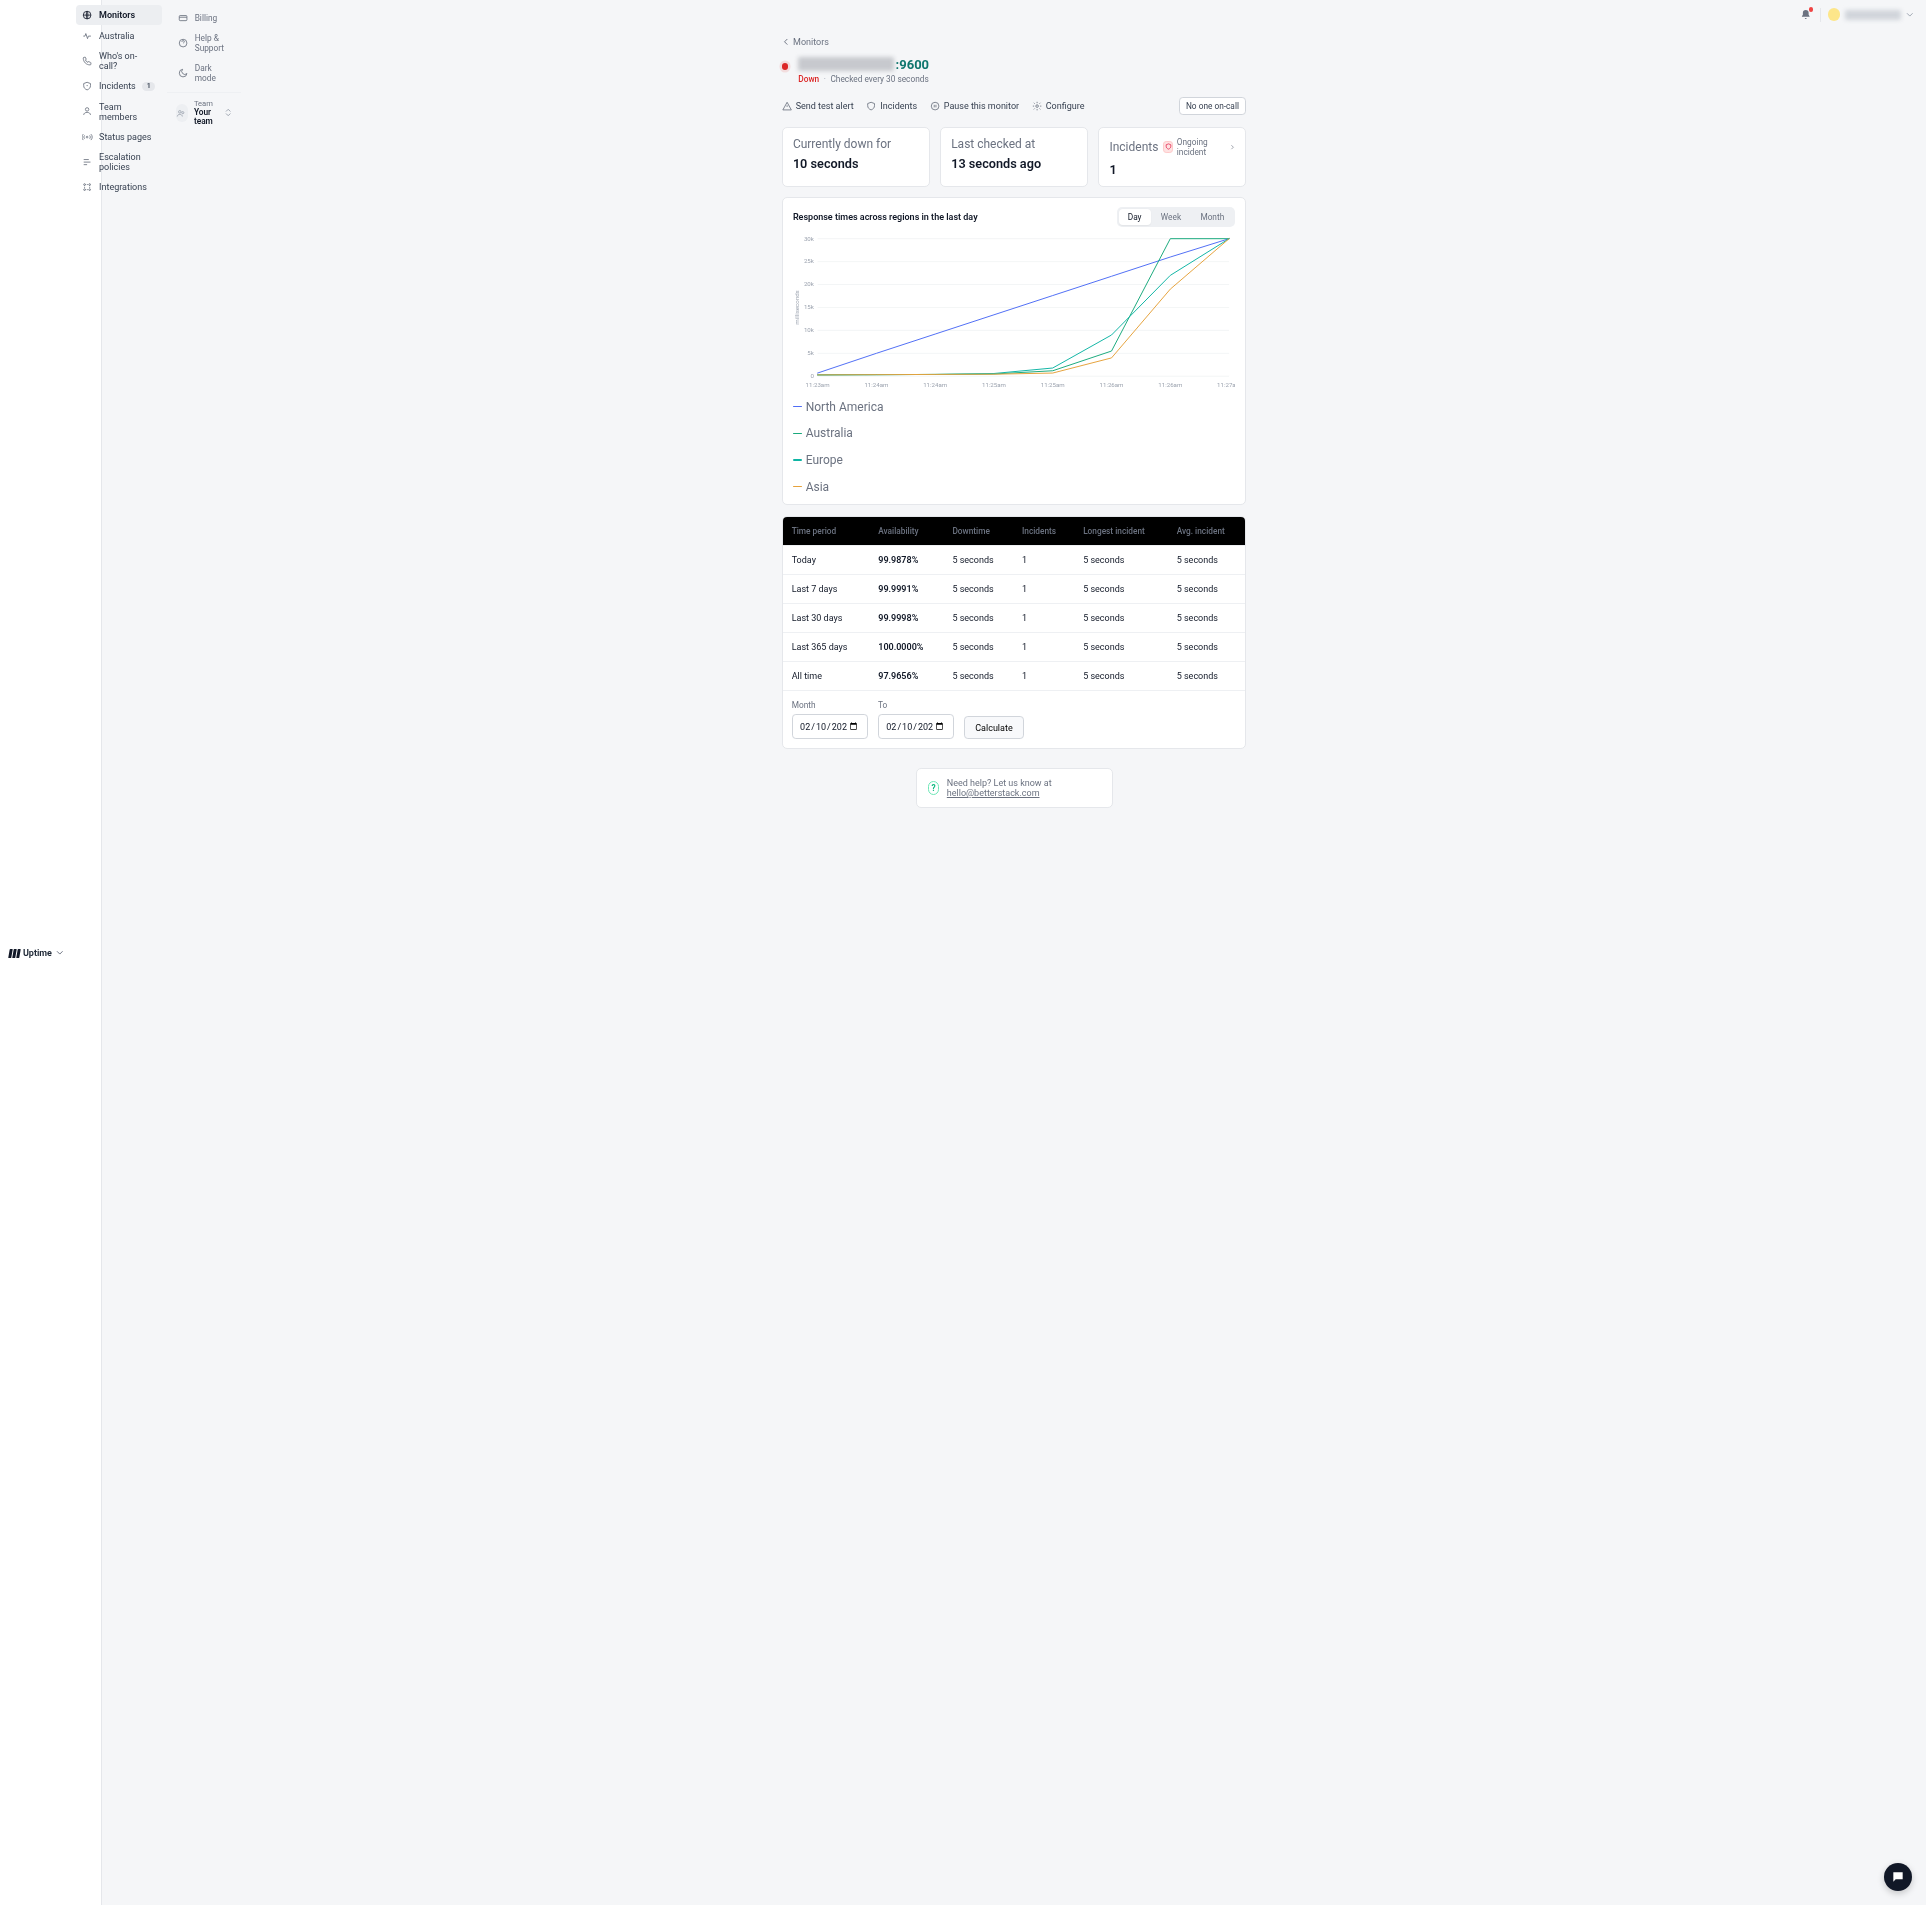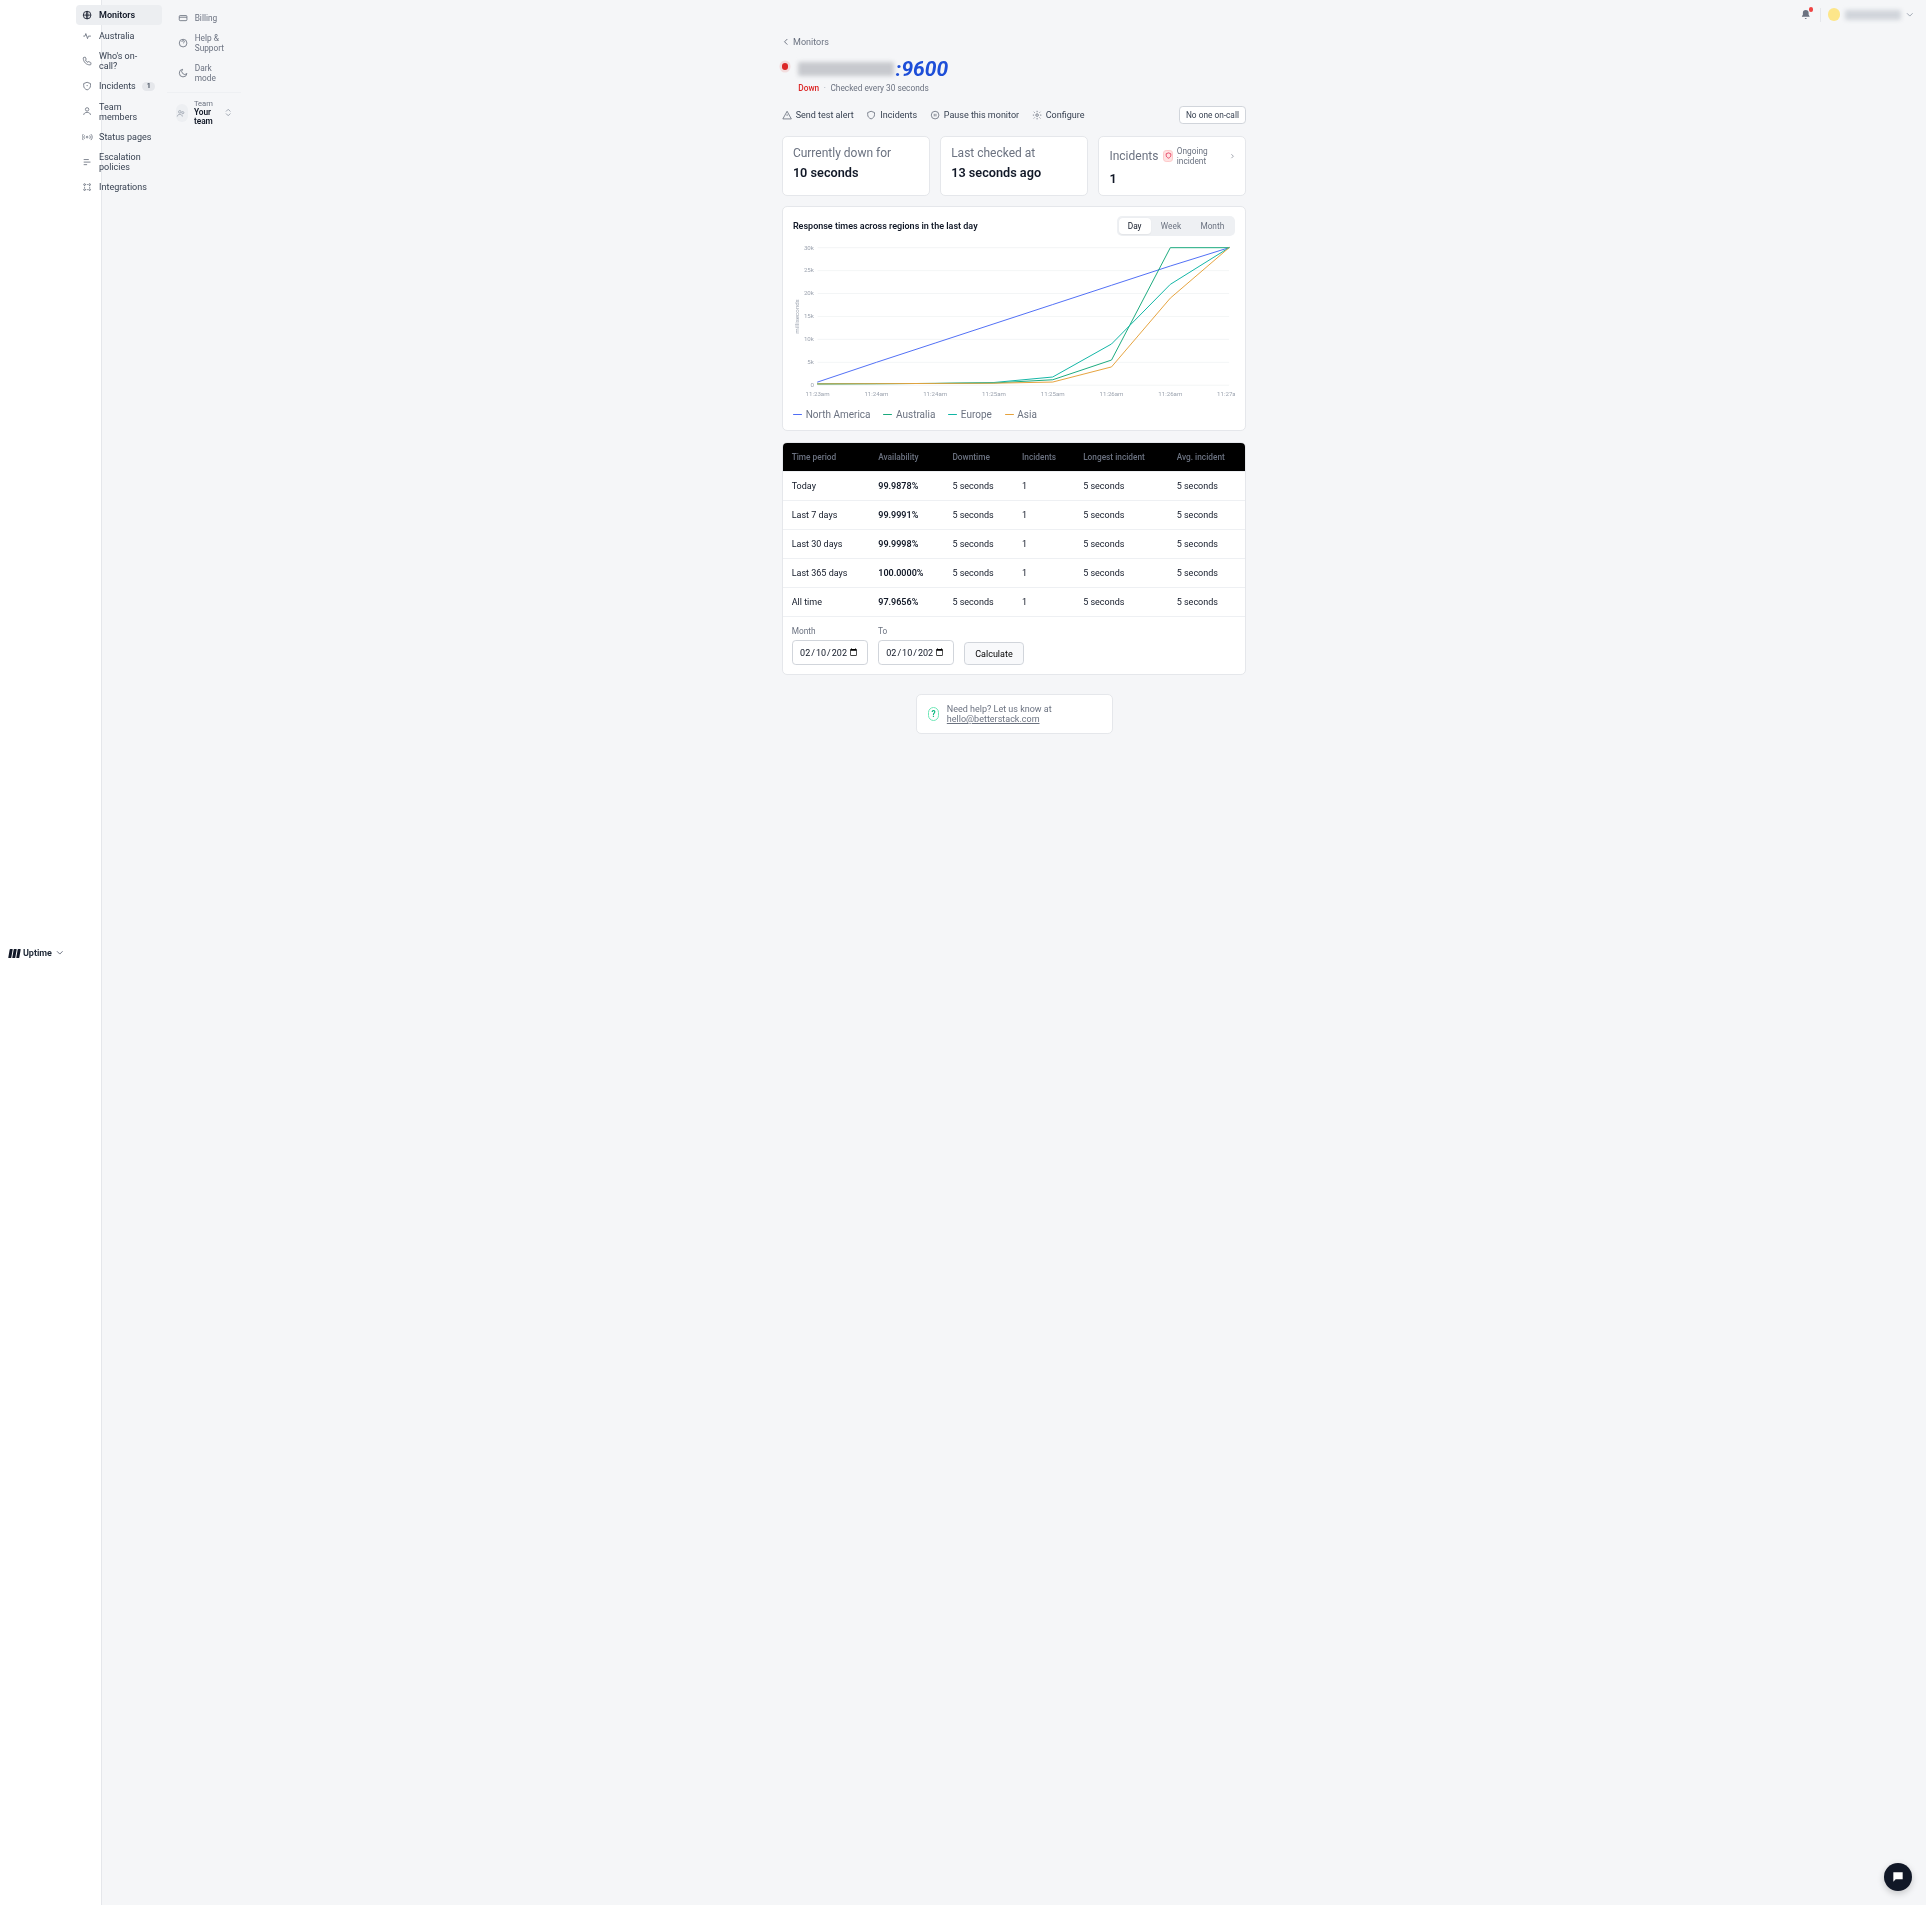--- a/index.html
+++ b/index.html
@@ -87,21 +87,21 @@
   .topbar .sep{width:0.6px;height:14px;background:var(--border);}
   .user{display:flex;align-items:center;gap:5.1px;color:#9ca3af;cursor:pointer;}
   .user .avatar{width:12.7px;height:12.7px;border-radius:636px;background:#fde68a;}
   .user .name{filter:blur(1.9px);background:#d1d5db;color:#d1d5db;border-radius:1.9px;}
   .content{max-width:490px;margin:0 auto;width:100%;padding:7.6px 12.7px 25.5px 12.7px;}
   .breadcrumb{display:flex;align-items:center;gap:3.8px;color:var(--text-dim);font-size:9px;margin-bottom:10.2px;cursor:pointer;}
   .title-row{display:flex;align-items:flex-start;gap:10.2px;margin-bottom:12.7px;}
   .status-dot-wrap{padding-top:6.4px;}
   .status-dot{width:6.4px;height:6.4px;border-radius:636px;background:var(--red);box-shadow:0 0 0 2.5px rgba(220,38,38,0.12);}
   .title-col{flex:1;min-width:0;}
-  .monitor-title{font-size:21px;font-weight:700;color:#1d4ed8;display:flex;align-items:center;gap:1.3px;font-style:italic;}
+  .monitor-title{font-size:13px;font-weight:700;color:#0f766e;display:flex;align-items:center;gap:1.3px;}
   .monitor-title .redacted{display:inline-block;width:96px;height:14px;background:#c7c9ce;filter:blur(1.9px);border-radius:1.9px;}
   .subtitle{margin-top:2.5px;font-size:8.3px;color:var(--text-dim);}
   .subtitle .down{color:var(--red);font-weight:500;}
   .subtitle .dotsep{padding:0 2.5px;color:var(--text-dimmer);}
   .actions-row{display:flex;align-items:center;gap:12.7px;margin-bottom:11.5px;}
   .action-link{display:flex;align-items:center;gap:3.8px;color:var(--link);font-size:9px;cursor:pointer;}
   .action-link .icon{color:#6b7280;width:10.2px;height:10.2px;display:flex;align-items:center;justify-content:center;}
   .chip{
     margin-left:auto;border:0.6px solid var(--chip-border);background:#fff;
     border-radius:3.8px;padding:3.2px 6.4px;font-size:8.3px;color:#374151;cursor:pointer;
@@ -129,21 +129,21 @@
   .chart-head .title{font-size:9px;font-weight:600;color:#111827;}
   .range-toggle{
     margin-left:auto;display:flex;background:#eef0f3;border-radius:5.1px;padding:1.9px;gap:1.3px;
   }
   .range-toggle .opt{
     padding:3.2px 9px;border-radius:3.8px;font-size:8.3px;color:var(--text-dim);cursor:pointer;
   }
   .range-toggle .opt.active{background:#fff;color:#111827;box-shadow:0 0.6px 1.3px rgba(0,0,0,0.05);}
   .chart-body{position:relative;margin-top:7.6px;}
   .chart-body svg{width:100%;display:block;}
-  .legend{display:flex;gap:12.7px;margin-top:5.1px;font-size:10px;color:var(--text-dim);}
+  .legend{display:flex;gap:12.7px;margin-top:5.1px;font-size:12px;color:var(--text-dim);flex-direction:column;}
   .legend .item{display:flex;align-items:center;gap:3.8px;}
   .legend .sw{width:9px;height:1.3px;border-radius:1.3px;}
   
   .table-card{background:var(--panel);border:0.6px solid var(--border);border-radius:5.1px;overflow:hidden;margin-bottom:19px;}
   table{width:100%;border-collapse:collapse;}
   thead th{
     text-align:left;font-weight:500;color:var(--text-dim);font-size:8.3px;
     padding:9px 9px;border-bottom:0.6px solid var(--border-light);background:#000000;
   }
   tbody td{padding:9px 9px;border-bottom:0.6px solid var(--border-light);font-size:9px;color:#111827;}

